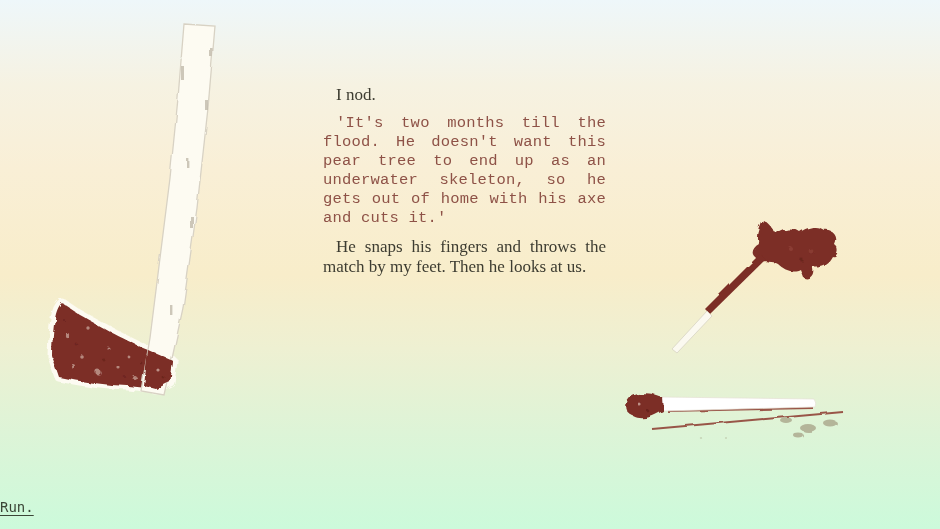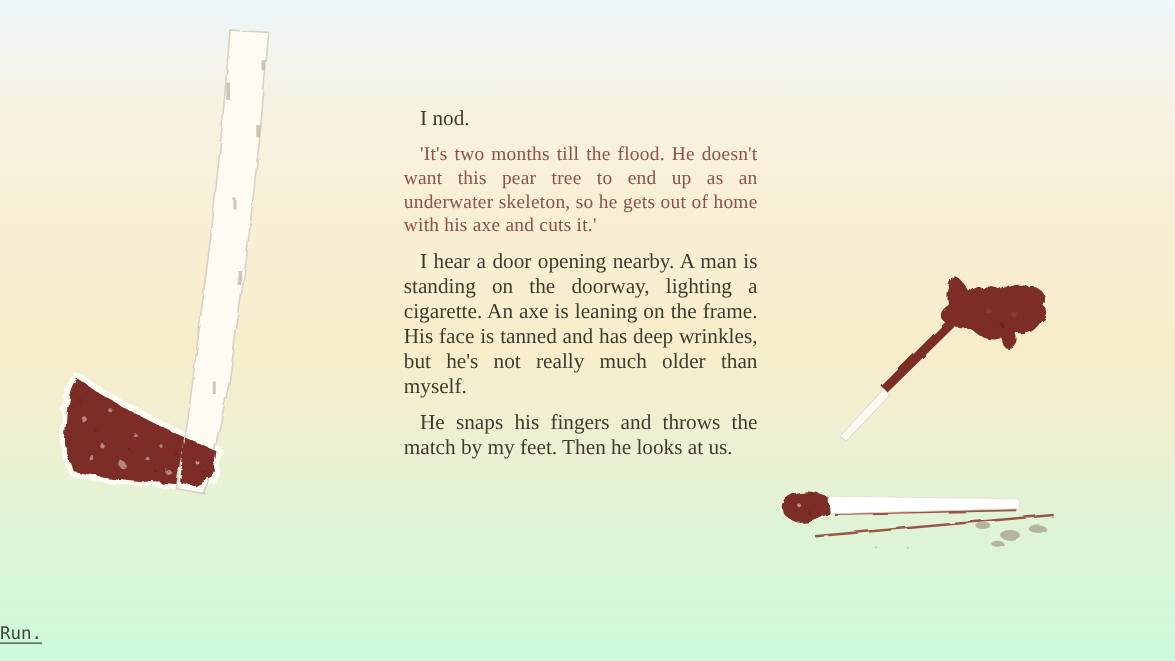--- a/index.html
+++ b/index.html
@@ -50,21 +50,21 @@
     -webkit-hyphens:auto;
   }
   .narration{
     color:var(--narration-color);
     font-family:"Liberation Serif", serif;
     font-size:17px;
     line-height:20px;
   }
   .dialogue{
     color:var(--dialogue-color);
-    font-family:Liberation Serif, serif;
+    font-family:Liberation Mono, monospace;
     font-size:15.5px;
     line-height:19px;
     letter-spacing:0.2px;
   }
   .choices{
     position:absolute;
     left:0; right:0;
     bottom:13px;
     text-align:left;
   }
@@ -184,19 +184,18 @@
     <ellipse cx="215" cy="48" rx="7" ry="3.4"></ellipse>
     <ellipse cx="183" cy="60" rx="5" ry="2.4"></ellipse>
     <circle cx="85" cy="62" r="1.1" opacity="0.5"></circle>
     <circle cx="112" cy="64" r="1.0" opacity="0.5"></circle>
   </g>
 </svg>
 
 <main class="story">
   <p class="narration">I nod.</p>
   <p class="dialogue">'It's two months till the flood. He doesn't want this pear tree to end up as an underwater skeleton, so he gets out of home with his axe and cuts it.'</p>
-  <p class="narration">I hear a door opening nearby. A man is standing on the doorway, lighting a cigarette. An axe is leaning on the frame. His face is tanned and has deep wrinkles, but he's not really much older than myself.</p>
   <p class="narration">He snaps his fingers and throws the match by my feet. Then he looks at us.</p>
 </main>
 
 <nav class="choices">
   <a class="run-link" href="#">Run.</a>
 </nav>
 
 </body></html>

